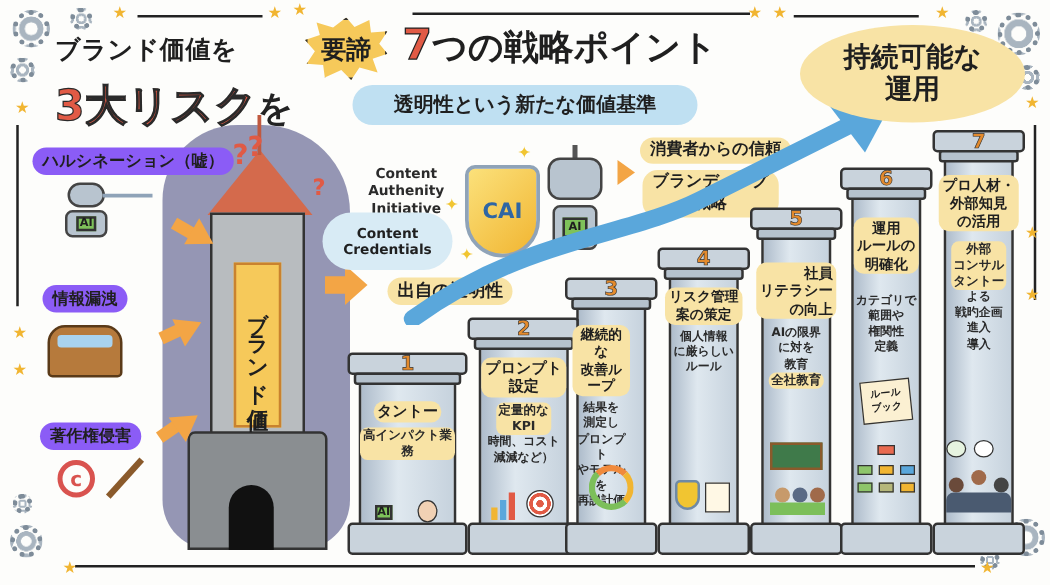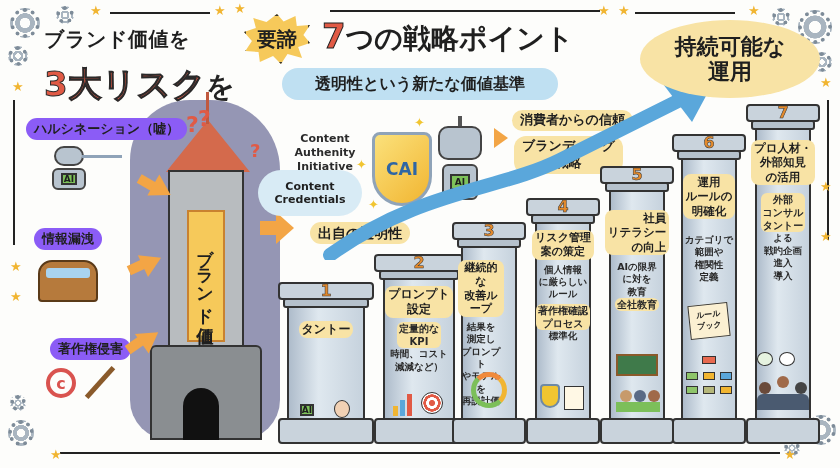--- a/index.html
+++ b/index.html
@@ -109,21 +109,21 @@
   <div class="abs" style="left:34px;top:9px;width:40px;height:3px;background:#8fa3b8;"></div>
   <div class="robot-head" style="left:4px;top:22px;width:34px;height:22px;border-radius:6px;"></div>
   <div class="robot-chip" style="left:13px;top:27px;width:16px;height:12px;">AI</div>
 </div>
 
 <div class="risk-label" style="left:34px;top:228px;">情報漏洩</div>
 <div class="abs" style="left:38px;top:260px;width:60px;height:42px;background:#b67a3c;border:2px solid #5a3a18;border-radius:14px 14px 4px 4px;">
   <div class="abs" style="left:6px;top:6px;width:44px;height:10px;background:#a9d3ef;border-radius:3px;"></div>
 </div>
 
-<div class="risk-label" style="left:50px;top:338px;">著作権侵害</div>
+<div class="risk-label" style="left:32px;top:338px;">著作権侵害</div>
 <div class="abs" style="left:46px;top:368px;width:30px;height:30px;border:4px solid #d9534f;border-radius:50%;color:#d9534f;font-weight:bold;font-size:16px;display:flex;align-items:center;justify-content:center;">c</div>
 <div class="abs" style="left:80px;top:380px;width:40px;height:5px;background:#8a5a2b;transform:rotate(-48deg);"></div>
 
 <div class="arrow-body" style="left:138px;top:178px;width:18px;transform:rotate(30deg);"></div>
 <div class="arrow-o" style="left:152px;top:178px;transform:rotate(30deg);"></div>
 <div class="arrow-body" style="left:128px;top:262px;width:18px;transform:rotate(-25deg);"></div>
 <div class="arrow-o" style="left:142px;top:250px;transform:rotate(-25deg);"></div>
 <div class="arrow-body" style="left:126px;top:340px;width:18px;transform:rotate(-35deg);"></div>
 <div class="arrow-o" style="left:140px;top:326px;transform:rotate(-35deg);"></div>
 <div class="arrow-body" style="left:260px;top:221px;width:18px;height:14px;"></div>
@@ -179,20 +179,21 @@
 
 <div class="pillar" style="left:278px;width:96px;height:162px;">
   <div class="shaft"></div>
     <div class="cap"></div>
     <div class="cap2"></div>
     <div class="base"></div>
   <div class="num">1</div>
   <div class="content" style="top:36px;">
     <div class="ptitle">タントー</div>
     <div class="pbody">
+      <span class="hl">高インパクト業務</span>
     </div>
   </div>
   <div class="ill" style="top:118px;width:60px;height:20px;">
     <div class="robot-chip" style="left:4px;top:4px;width:14px;height:12px;">AI</div>
     <div class="abs" style="left:38px;top:0;width:16px;height:18px;background:#f1d1b4;border:1px solid #333;border-radius:50%;"></div>
   </div>
 </div>
 
 <div class="pillar" style="left:374px;width:90px;height:190px;">
   <div class="shaft"></div>
@@ -241,25 +242,20 @@
     <div class="cap"></div>
     <div class="cap2"></div>
     <div class="base"></div>
   <div class="num">4</div>
   <div class="content" style="left:4px;right:4px;">
     <div class="ptitle" style="white-space:pre-line;font-size:11px;">リスク管理
 案の策定</div>
     <div class="pbody" style="white-space:pre-line;">個人情報
 に厳らしい
 ルール</div>
-    <div class="pbody" style="margin-top:3px;">
-      <span class="hl" style="white-space:pre-line;">著作権確認
-プロセス</span>
-      <div>標準化</div>
-    </div>
   </div>
   <div class="ill" style="top:186px;width:50px;height:28px;">
     <div class="abs" style="left:2px;top:0;width:20px;height:24px;background:#f1c531;border:2px solid #6f8aa5;border-radius:4px 4px 10px 10px;"></div>
     <div class="abs" style="left:26px;top:2px;width:20px;height:24px;background:#fff8e5;border:1px solid #333;"></div>
   </div>
 </div>
 
 <div class="pillar" style="left:600px;width:74px;height:278px;">
   <div class="shaft"></div>
     <div class="cap"></div>

